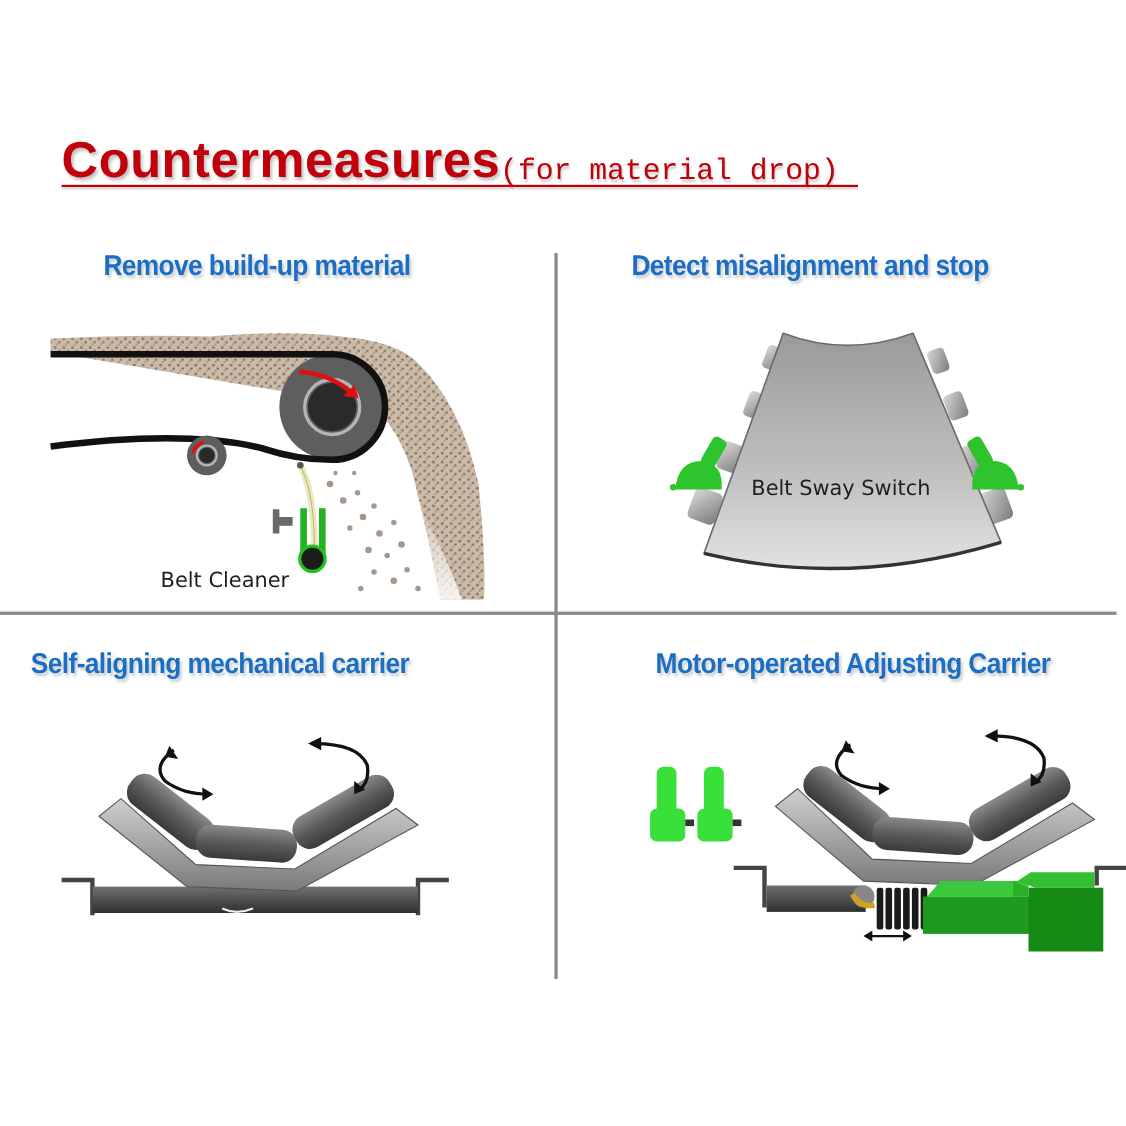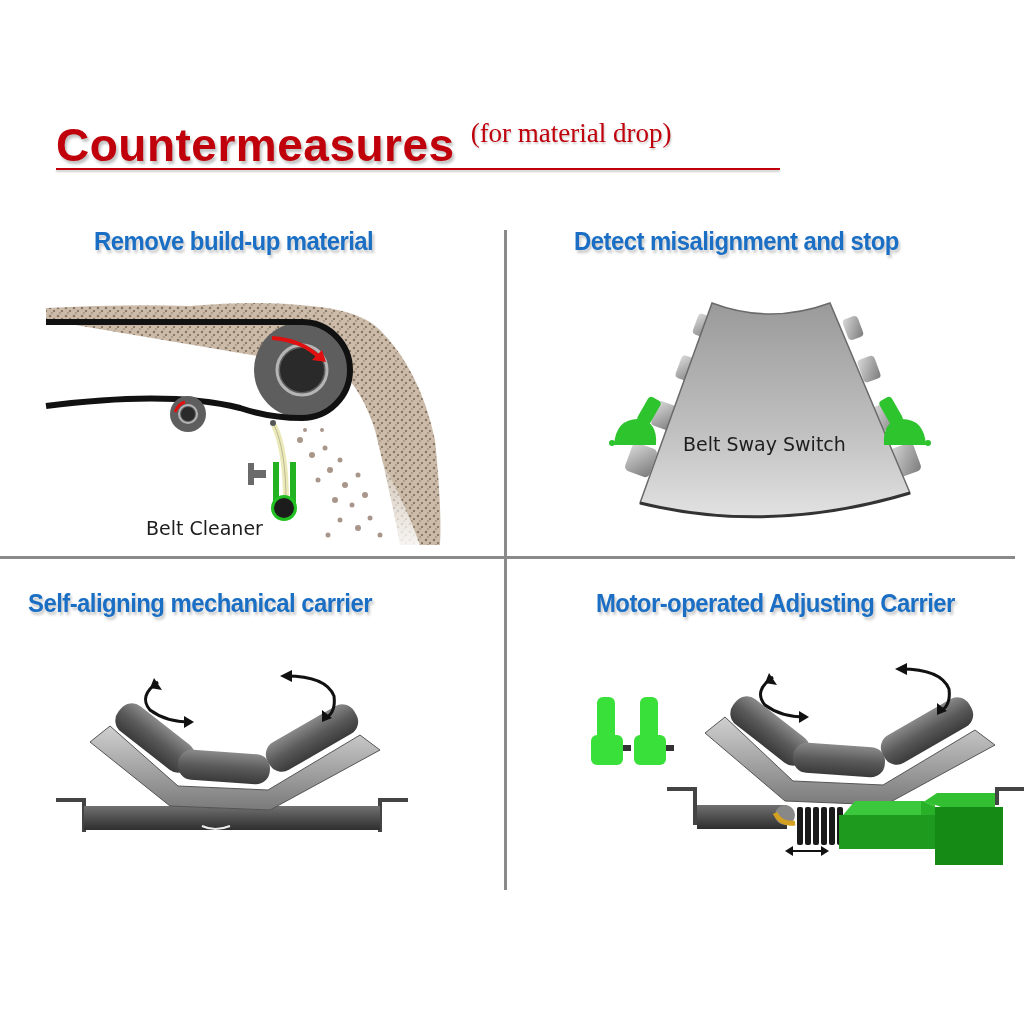--- a/index.html
+++ b/index.html
@@ -1,19 +1,19 @@
 <!DOCTYPE html>
 <html><head>
   <meta charset="utf-8">
   <style>
     html, body { margin: 0; padding: 0; background: #ffffff; }
     body { width: 1024px; height: 1024px; position: relative; overflow: hidden; font-family: "Liberation Sans", sans-serif; }
-    .title-wrap { position: absolute; left: 56px; top: 118px; display: flex; align-items: flex-start; gap: 16px; }
+    .title-wrap { position: absolute; left: 56px; top: 118px; display: flex; align-items: flex-end; }
     .title-main { font-family: "Liberation Sans", sans-serif; font-weight: 700; font-size: 46px; color: #c0000a; letter-spacing: 0.5px; text-shadow: 2px 3px 3px rgba(0,0,0,0.25); }
-    .title-sub { font-family: Liberation Serif, serif; font-size: 27px; color: #c0000a; text-shadow: 1px 2px 2px rgba(0,0,0,0.2); }
+    .title-sub { font-family: Liberation Mono, monospace; font-size: 27px; color: #c0000a; text-shadow: 1px 2px 2px rgba(0,0,0,0.2); }
     .title-underline { position: absolute; left: 56px; top: 168px; width: 724px; height: 2px; background: #c0000a; box-shadow: 0 2px 2px rgba(0,0,0,0.2); }
     .divider-v { position: absolute; left: 504px; top: 230px; width: 3px; height: 660px; background: #8a8a8a; }
     .divider-h { position: absolute; left: 0; top: 556px; width: 1015px; height: 3px; background: #8a8a8a; }
     .heading { position: absolute; font-family: "Liberation Sans", sans-serif; font-weight: 700; font-size: 26px; color: #1a6fc4; text-shadow: 2px 3px 3px rgba(0,0,0,0.22); letter-spacing: -0.6px; white-space: nowrap; transform: scaleX(0.92); transform-origin: left center; }
     .label { position: absolute; font-family: "DejaVu Sans", sans-serif; font-size: 19px; color: #1e1e1e; white-space: nowrap; text-align: right; }
     svg { position: absolute; overflow: visible; }
   </style>
 </head>
 <body>
 

